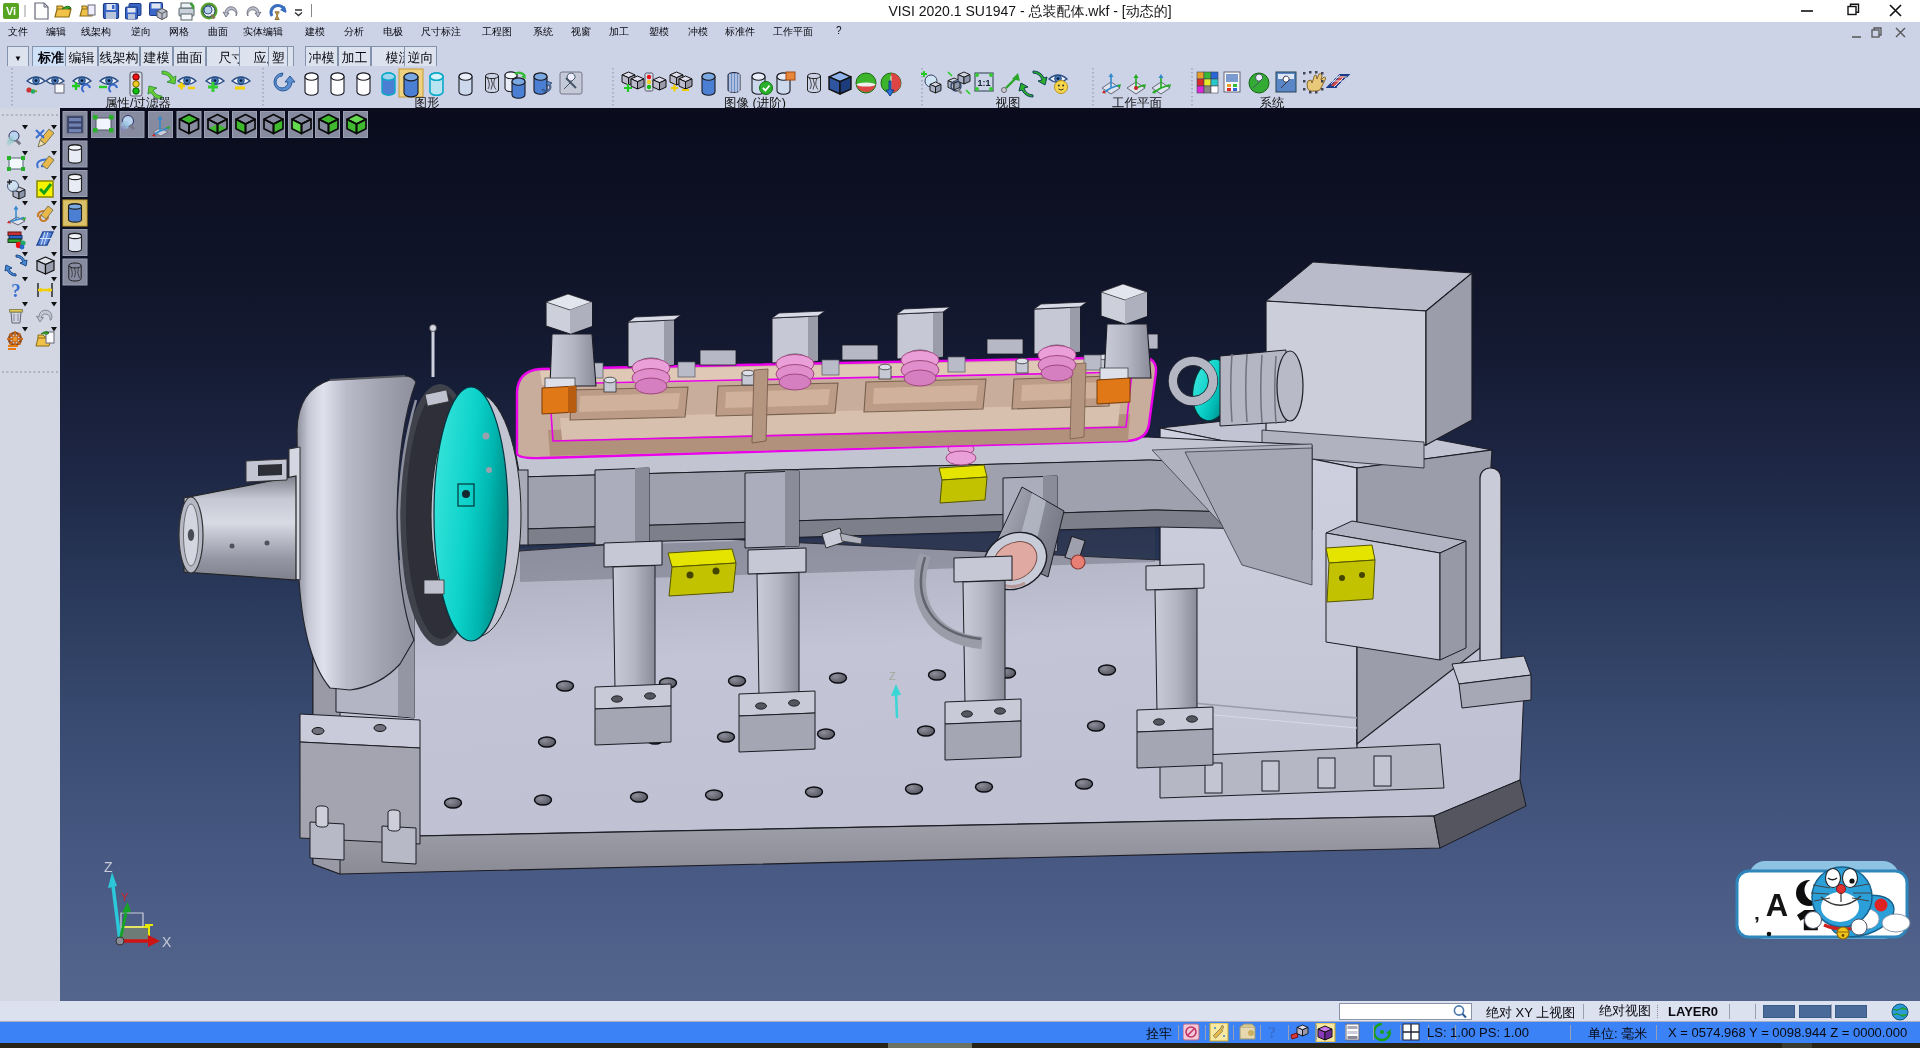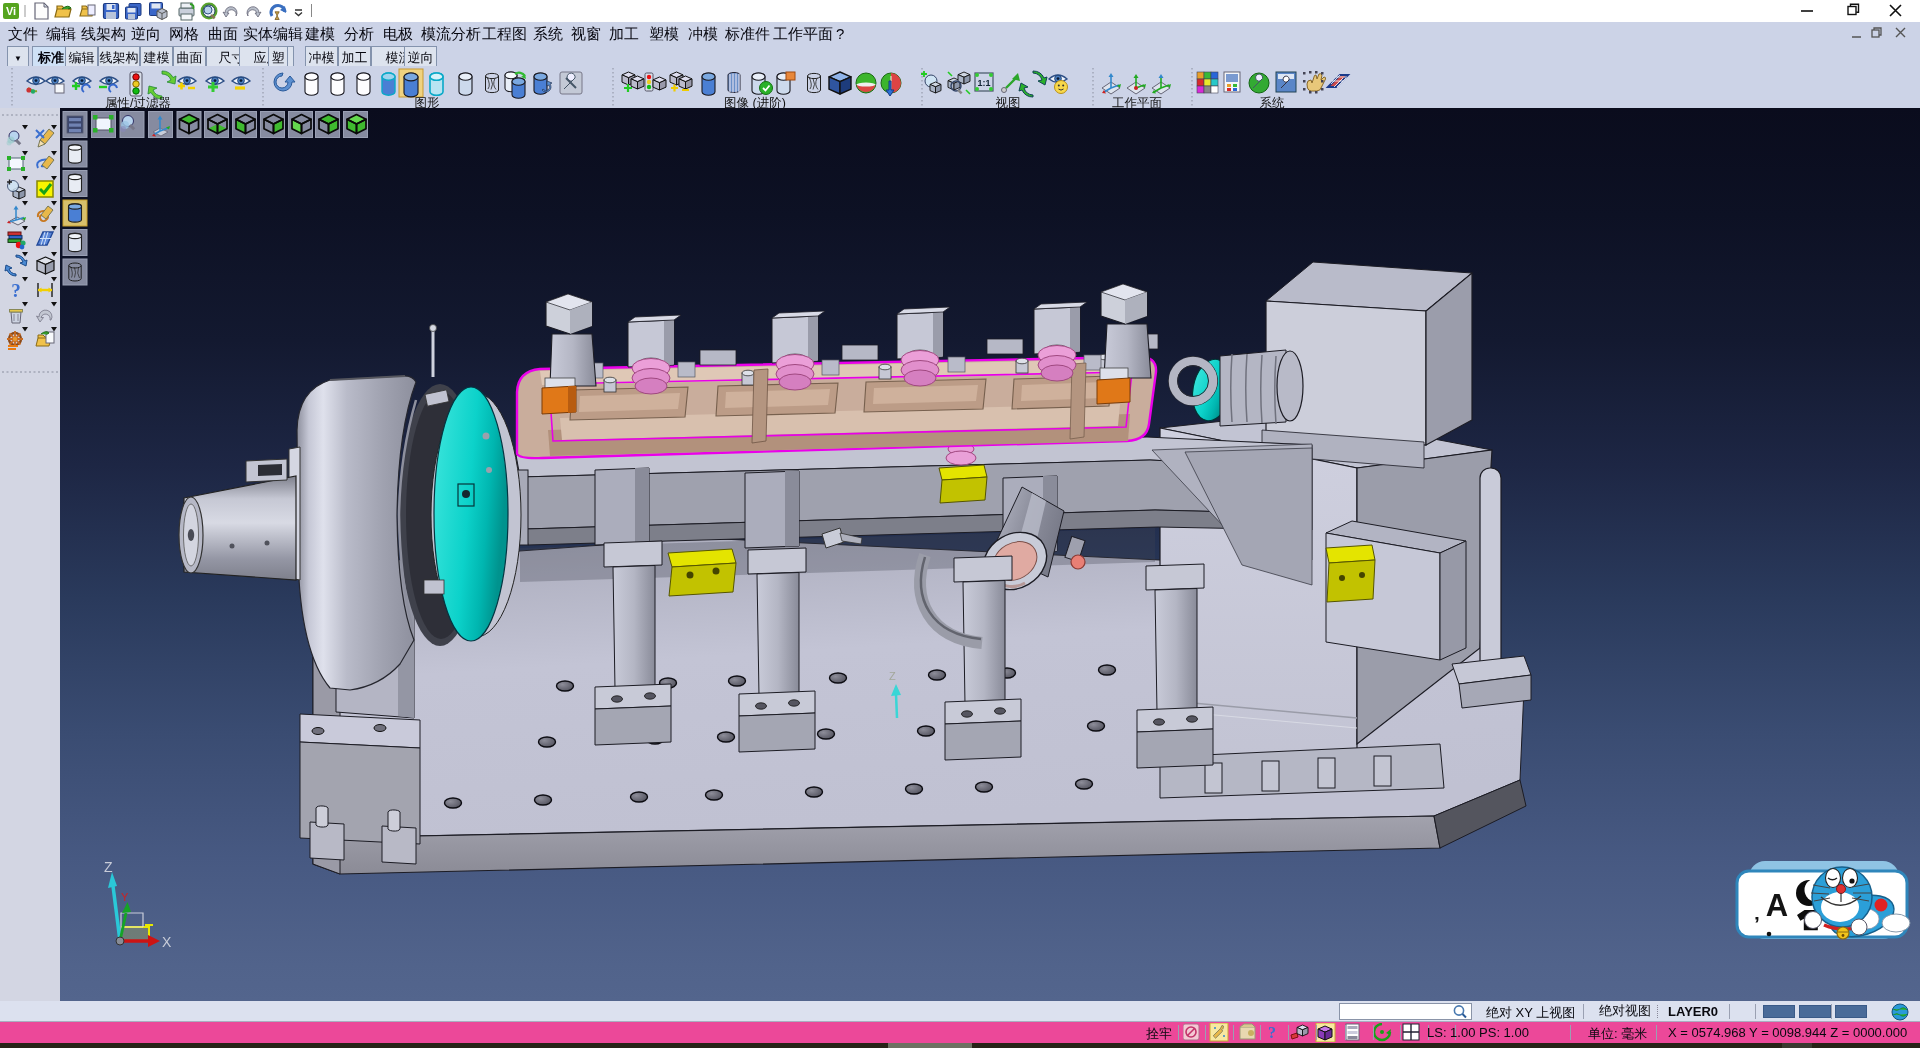--- a/index.html
+++ b/index.html
@@ -1,28 +1,28 @@
 <!DOCTYPE html>
 <html><head><meta charset="utf-8">
 <style>
 *{margin:0;padding:0;box-sizing:border-box}
 html,body{width:1920px;height:1048px;overflow:hidden;font-family:"Liberation Sans",sans-serif;background:#cdd4e7}
 .abs{position:absolute}
 #titlebar{position:absolute;left:0;top:0;width:1920px;height:22px;background:#ffffff}
 #title-text{position:absolute;left:140px;top:3px;width:1780px;text-align:center;font-size:14px;color:#151515}
-#menubar{position:absolute;left:0;top:22px;width:1920px;height:22px;background:#ccd3e7;font-size:15px;color:#06060e}
+#menubar{position:absolute;left:0;top:22px;width:1920px;height:22px;background:#ccd3e7;font-size:10px;color:#06060e}
 #menubar span{position:absolute;top:3px}
 #tabrow{position:absolute;left:0;top:44px;width:1920px;height:22px;background:#ccd3e7;font-size:13px;color:#06060e}
 .tab{position:absolute;top:2px;height:20px;border:1px solid #8493ad;border-bottom:none;background:#dde3ee;text-align:center;padding-top:2px}
 .tabsel{background:#cfe1f6;font-weight:bold}
 #toolbar{position:absolute;left:0;top:66px;width:1920px;height:42px;background:#ccd3e7}
 #dock{position:absolute;left:0;top:108px;width:60px;height:893px;background:#d3d6e3}
 #viewport{position:absolute;left:60px;top:108px;width:1860px;height:893px;background:linear-gradient(to bottom,#0a0c1d 0%,#0d1124 12%,#131930 26%,#1d2644 40%,#2a3a5c 55%,#3a4c72 70%,#475982 84%,#51638b 96%,#53658d 100%)}
 #srow1{position:absolute;left:0;top:1001px;width:1920px;height:21px;background:#dce1ef;border-bottom:1px solid #a9aec0;font-size:13px;color:#09090f}
-#srow2{position:absolute;left:0;top:1022px;width:1920px;height:21px;background:#ec4899;font-size:13px;color:#09090f}
+#srow2{position:absolute;left:0;top:1022px;width:1920px;height:21px;background:#3b82f6;font-size:13px;color:#09090f}
 #taskbar{position:absolute;left:0;top:1043px;width:1920px;height:5px;background:#272317}
 .vline{position:absolute;width:1px;height:15px;background:#9aa0b2}
 </style></head>
 <body>
 <div id="titlebar">
 <svg class="abs" style="left:0;top:0" width="320" height="22" viewBox="0 0 320 22">
 <rect x="3" y="3" width="16" height="16" rx="2" fill="#56a41f"></rect>
       <text x="11" y="15" font-size="11" font-weight="bold" fill="#fff" text-anchor="middle" font-family="Liberation Sans">Vi</text>
 <rect x="24.5" y="5" width="1" height="12" fill="#999"></rect>
 <g transform="translate(33,3)">
@@ -74,39 +74,40 @@
         <path d="M3,13 a6,6 0 1 1 11,-3 l2,-1 -3,5 -3,-4 2,0 a4.5,4.5 0 1 0 -9,3 Z" fill="#b9bfca" stroke="#667" stroke-width="0.8"></path>
       </g>
 <g transform="translate(268,2)">
         <path d="M4,14 a7,7 0 1 1 13,-4" fill="none" stroke="#3a6fc0" stroke-width="3"></path>
         <path d="M17,4 l1,7 -6,-3 Z" fill="#3a6fc0"></path>
         <path d="M6,8 h6 l-2.2,4 q-0.8,1.5 0,3 l2.2,4 h-6 l2.2,-4 q0.8,-1.5 0,-3 Z" transform="scale(0.7) translate(4,6)" fill="#c8a24a" stroke="#6a4a10"></path>
       </g>
 <path d="M295,10 h7 M295,12.5 l3.5,3 3.5,-3" stroke="#333" stroke-width="1.4" fill="none"></path>
 <rect x="311" y="4" width="1" height="13" fill="#888"></rect>
 </svg>
+<div id="title-text">VISI 2020.1 SU1947 - 总装配体.wkf - [动态的]</div>
 <svg class="abs" style="left:1780;top:0" width="140" height="22" viewBox="0 0 140 22">
 <path d="M21,11 h12" stroke="#111" stroke-width="1.6"></path>
 <rect x="68" y="6.5" width="8" height="8" fill="none" stroke="#111" stroke-width="1.4"></rect>
       <path d="M70.5,6.5 v-2.2 h8 v8 h-2.2" fill="none" stroke="#111" stroke-width="1.4"></path>
 <path d="M110,5 l11,11 M121,5 l-11,11" stroke="#111" stroke-width="1.6"></path>
 </svg>
 </div>
 <div id="menubar">
  <span style="left:8px">文件</span>
     <span style="left:46px">编辑</span>
     <span style="left:81px">线架构</span>
  <span style="left:131px">逆向</span>
     <span style="left:169px">网格</span>
     <span style="left:208px">曲面</span>
  <span style="left:243px">实体编辑</span>
     <span style="left:305px">建模</span>
     <span style="left:344px">分析</span>
  <span style="left:383px">电极</span>
-    <span style="left:421px">模流分析</span>
+    <span style="left:421px">尺寸标注</span>
     <span style="left:482px">工程图</span>
  <span style="left:533px">系统</span>
     <span style="left:571px">视窗</span>
     <span style="left:609px">加工</span>
  <span style="left:649px">塑模</span>
     <span style="left:688px">冲模</span>
     <span style="left:725px">标准件</span>
  <span style="left:773px">工作平面</span>
     <span style="left:836px">?</span>
 <svg class="abs" style="left:1848px;top:4px" width="70" height="15" viewBox="0 0 70 15">

